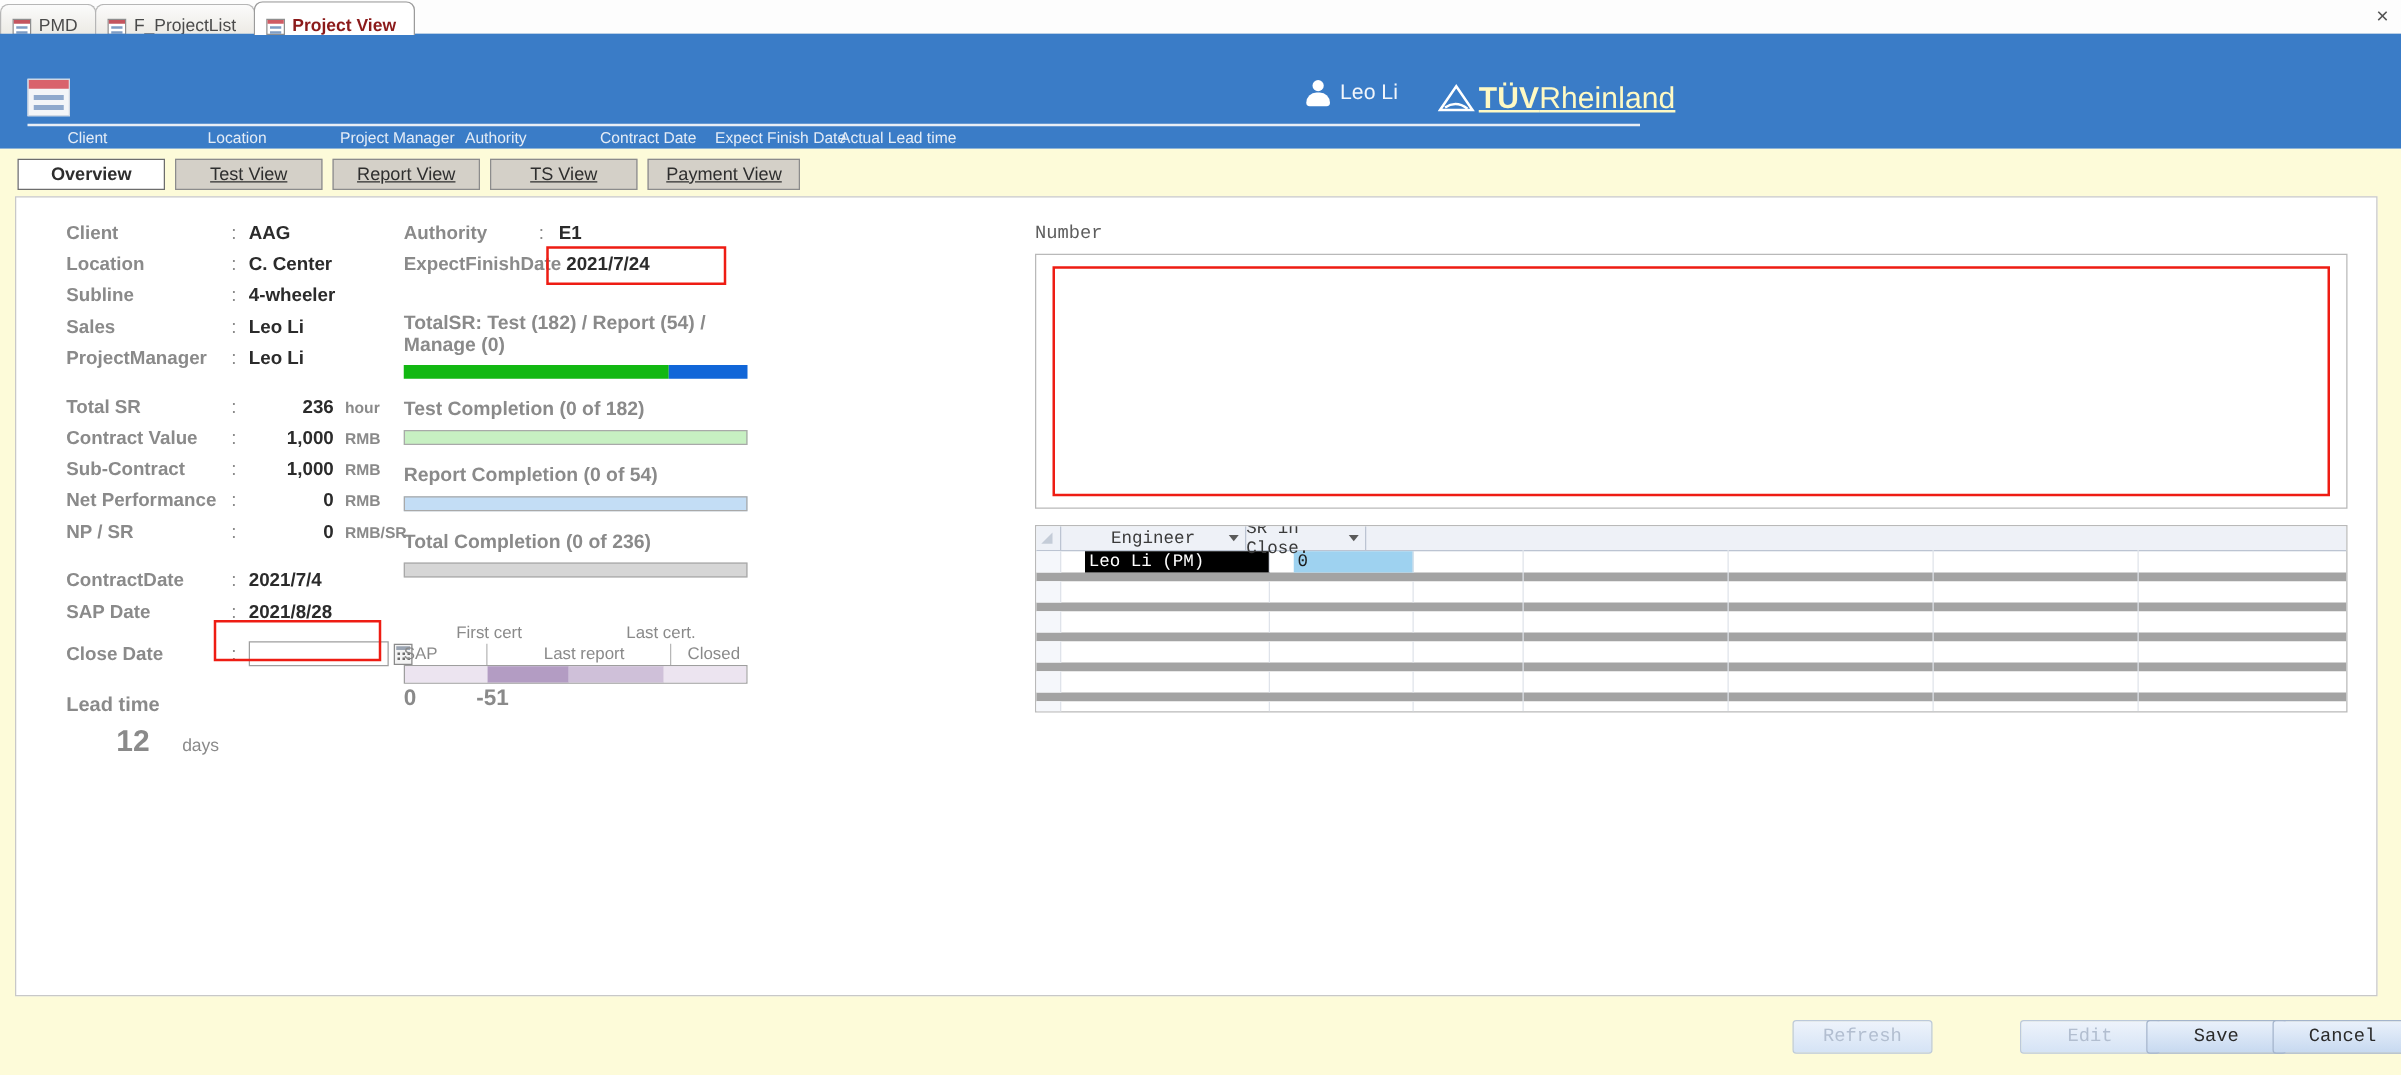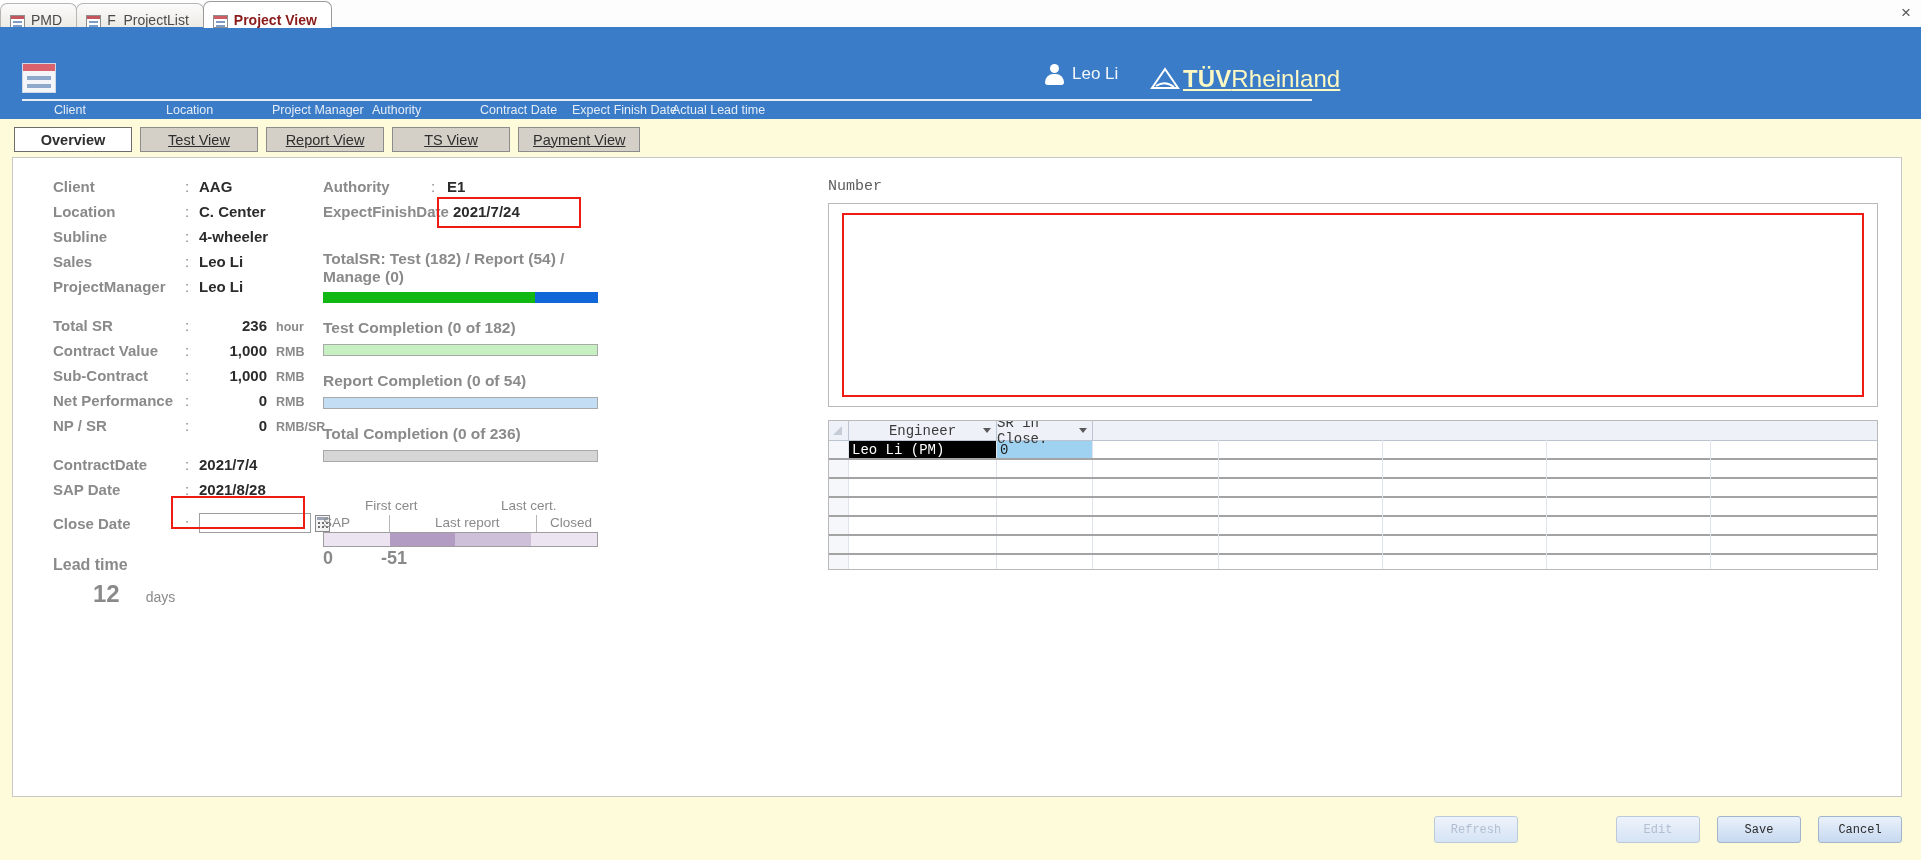--- a/index.html
+++ b/index.html
@@ -197,36 +197,36 @@
     content:"";position:absolute;left:4px;top:5px;width:0;height:0;
     border-left:9px solid transparent;border-bottom:9px solid #c4ccd8;
   }
   .gh-cell{
     border-right:1px solid #bcc4d2;font-family:"Liberation Mono",monospace;
     font-size:14px;color:#3a3a3a;display:flex;align-items:center;
     justify-content:center;position:relative;box-sizing:border-box;
   }
   .gh-cell .caret{position:absolute;right:5px;top:7px;width:0;height:0;
     border-left:4px solid transparent;border-right:4px solid transparent;border-top:5px solid #5a5a5a;}
-  .grow{display:flex;height:17px;border-bottom:2px solid #a3a3a3;}
+  .grow{display:flex;height:17px;border-bottom:7px solid #a3a3a3;gap:19px;}
   .gr-h{width:19px;border-right:1px solid #dfe3ea;background:#f5f7fb;}
   .gc{
     border-right:1px solid #dfe3ea;font-family:"Liberation Mono",monospace;font-size:14px;
     color:#1c1c1c;display:flex;align-items:center;padding-left:3px;box-sizing:border-box;
   }
   .gc.sel{background:#000000;color:#ffffff;}
   .gc.tint{background:#9ed2f0;}
   .grid-vline{position:absolute;top:19px;bottom:0;width:1px;background:#dfe3ea;}
 
   
   .btnbar{position:absolute;left:0;bottom:14px;width:1921px;height:30px;}
   .btn{
-    position:absolute;height:27px;width:84px;border:1px solid #a4b4cb;border-radius:3px;
+    position:absolute;height:27px;width:112px;border:1px solid #a4b4cb;border-radius:3px;
     background:linear-gradient(to bottom,#eaf1fb,#c7d9f0);
-    font-family:"Liberation Mono",monospace;font-size:12px;color:#2a2a2a;
+    font-family:"Liberation Mono",monospace;font-size:15px;color:#2a2a2a;
     display:flex;align-items:center;justify-content:center;box-sizing:border-box;
   }
   .btn.disabled{color:#b2bed0;background:linear-gradient(to bottom,#eef3fb,#d5e3f5);border-color:#bcc9da;}
 </style>
 </head>
 <body>
 
 <div class="app">
 
   <div class="doctabs">

